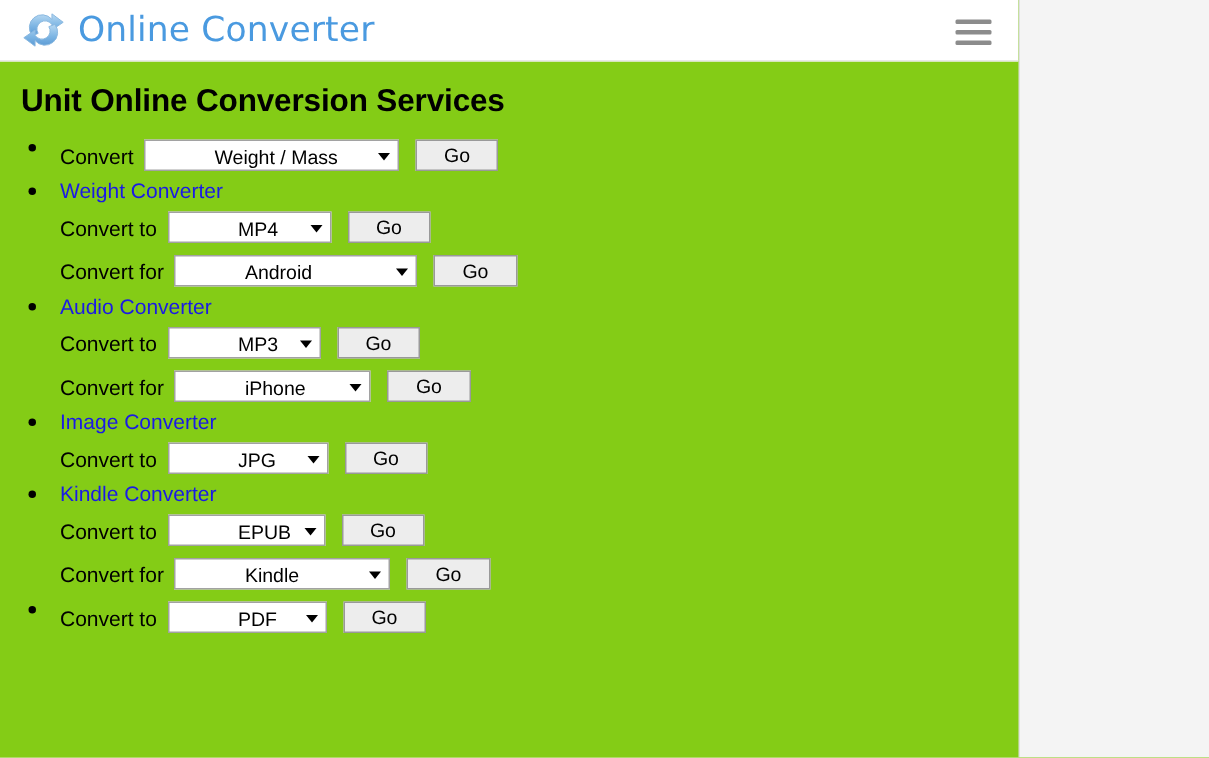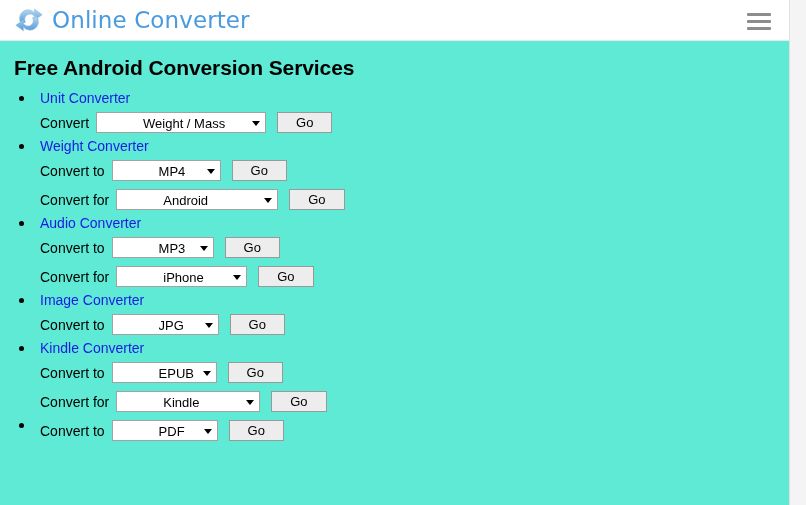--- a/index.html
+++ b/index.html
@@ -12,23 +12,23 @@
     height: 505px;
     background: #f4f4f4;
     font-family: "Liberation Sans", sans-serif;
     font-size: 14px;
     color: #000000;
     overflow: hidden;
   }
 
   #page {
     position: relative;
-    width: 790px;
+    width: 680px;
     height: 505px;
-    background: #5eead4;
+    background: #84cc16;
     border-right: 1px solid #e0e0e0;
     box-sizing: border-box;
     overflow: hidden;
   }
 
   
   #site-header {
     position: relative;
     height: 41px;
     border-bottom: 1px solid #e8e8e8;
@@ -223,24 +223,24 @@
     <button class="menu-toggle">
       <span class="bar"></span>
       <span class="bar"></span>
       <span class="bar"></span>
     </button>
 
   </div>
 
   <div id="main">
 
-    <h1 id="page-title">Free Android Conversion Services</h1>
+    <h1 id="page-title">Unit Online Conversion Services</h1>
 
     <ul id="service-list">
-        <li class="service"><span class="bullet"></span><a class="service-link" href="#">Unit Converter</a><div class="form-rows">
+        <li class="service"><span class="bullet"></span><div class="form-rows">
             <div class="form-row">
               <span class="form-label">Convert</span>
               <span class="select-wrap"><select class="choice"><option>Weight / Mass</option><option>Length / Distance</option><option>Temperature</option><option>Area</option><option>Volume</option><option>Speed</option><option>Time</option><option>Pressure</option><option>Energy</option></select><span class="arrow"></span></span>
               <button class="go">Go</button>
             </div>
           </div></li>
         <li class="service"><span class="bullet"></span><a class="service-link" href="#">Weight Converter</a><div class="form-rows">
             <div class="form-row">
               <span class="form-label">Convert to</span>
               <span class="select-wrap"><select class="choice"><option>MP4</option><option>AVI</option><option>MKV</option><option>MOV</option><option>WMV</option><option>FLV</option><option>WEBM</option><option>MPEG</option><option>3GP</option></select><span class="arrow"></span></span>

